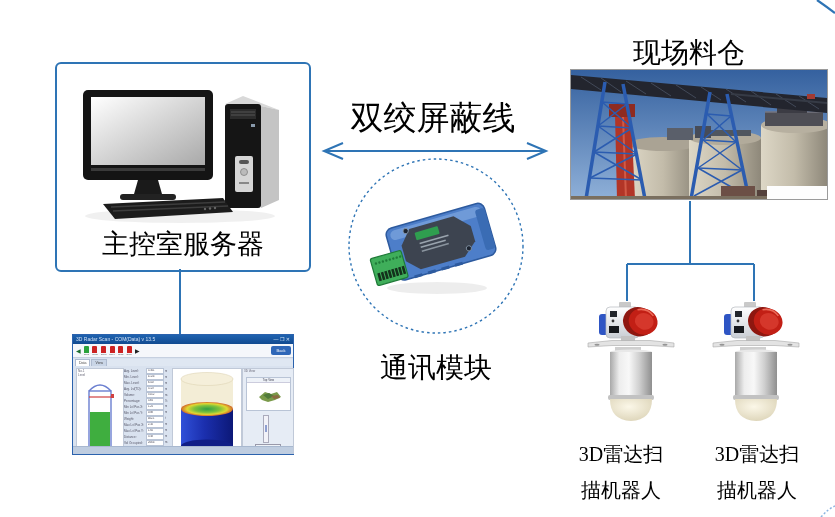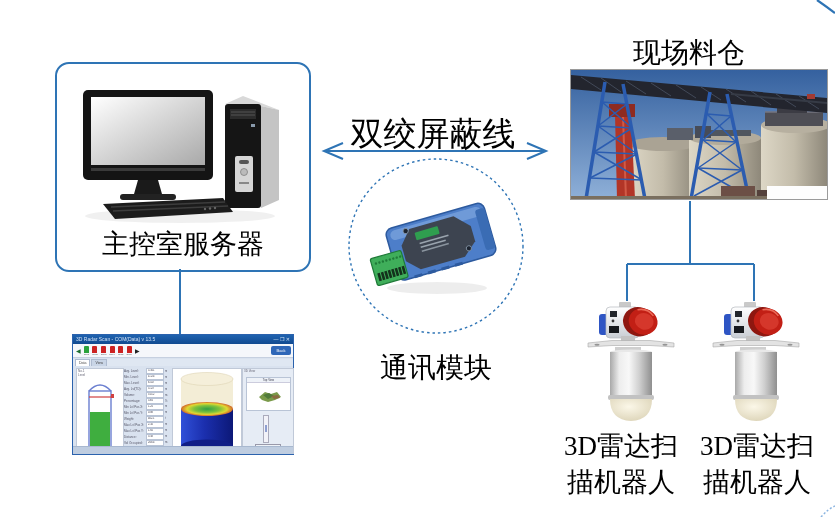--- a/index.html
+++ b/index.html
@@ -2,35 +2,35 @@
 <html><head>
 <meta charset="utf-8">
 <style>
   html,body{margin:0;padding:0;background:#fff;}
   #stage{position:relative;width:835px;height:517px;background:#fff;overflow:hidden;
          font-family:"Liberation Serif","DejaVu Serif",serif;}
   .abs{position:absolute;}
   .cn-label{color:#000;text-align:center;white-space:nowrap;}
 
   
-  #server-box{left:55px;top:62px;width:252px;height:206px;border:2px solid #2e74b5;border-radius:14px;text-decoration:underline;}
+  #server-box{left:55px;top:62px;width:252px;height:206px;border:2px solid #2e74b5;border-radius:6px;text-decoration:underline;}
   #server-label{left:0;right:0;bottom:8px;font-size:27px;}
 
   
-  #cable-label{left:328px;top:112px;width:210px;font-size:33px;}
+  #cable-label{left:328px;top:96px;width:210px;font-size:33px;}
 
   
   #module-label{left:336px;top:349px;width:200px;font-size:28px;}
 
   
   #site-label{left:560px;top:34px;width:258px;font-size:28px;}
   #site-photo{left:570px;top:69px;width:258px;height:131px;border:1px solid #9a9a9a;box-sizing:border-box;}
 
   
-  .radar-label{width:140px;font-size:27px;line-height:36px;}
+  .radar-label{width:140px;font-size:20px;line-height:36px;margin-top:8px;}
   #radar-label-1{left:551px;top:428px;}
   #radar-label-2{left:687px;top:428px;}
 
   
   #sw-label{left:41px;top:459px;width:280px;font-size:29px;}
   #sw-window{left:72px;top:334px;width:222px;height:121px;border:1px solid #2b62ad;box-sizing:border-box;
              background:#d9e2ef;font-family:"Liberation Sans","DejaVu Sans",sans-serif;}
   #sw-titlebar{position:absolute;left:0;top:0;right:0;height:9px;background:linear-gradient(#1f63b0,#114a90);
                color:#cfe0f5;font-size:5px;line-height:9px;display:flex;justify-content:space-between;padding:0 3px;box-sizing:border-box;}
   #sw-toolbar{position:absolute;left:0;top:9px;right:0;height:14px;background:#f5f7fb;border-bottom:1px solid #c6d0e0;

